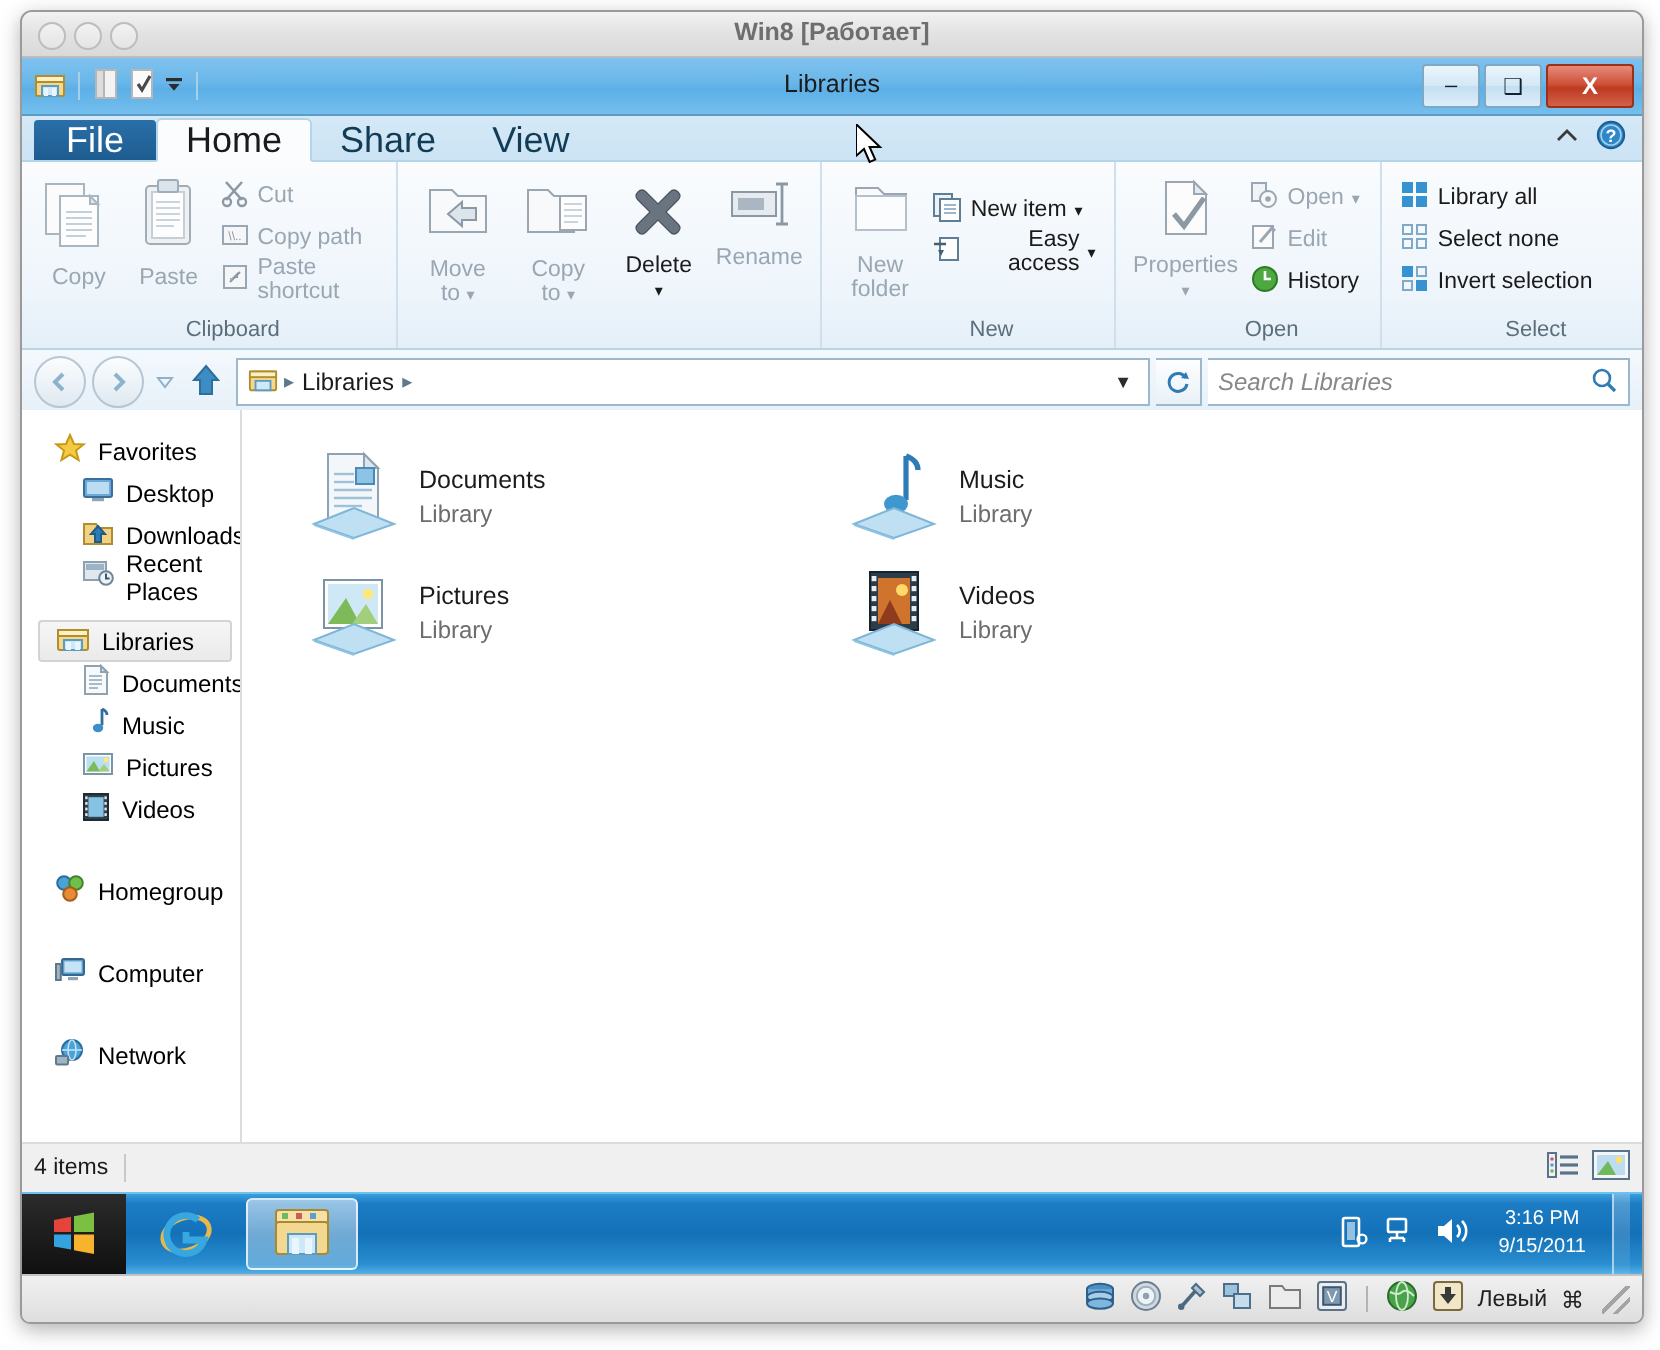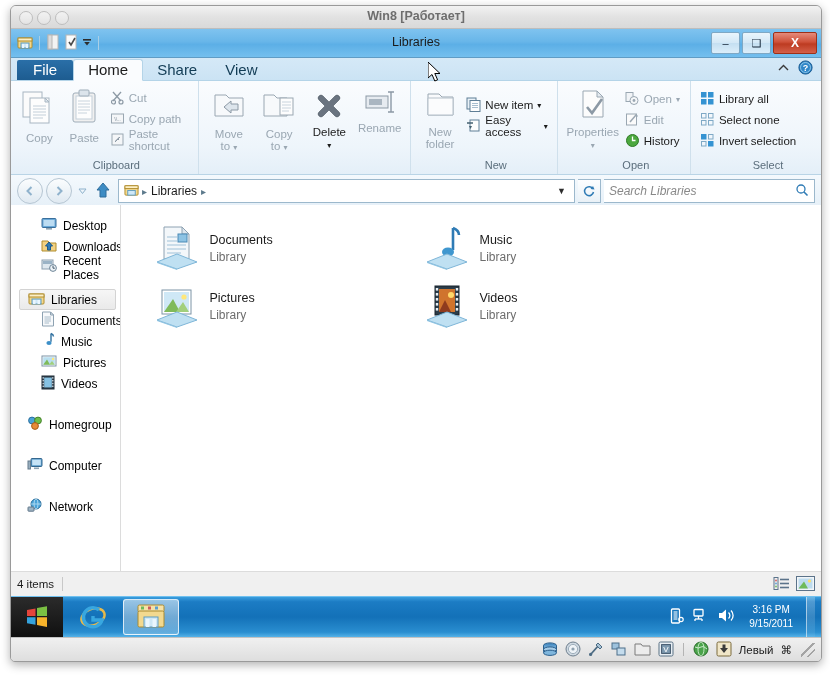--- a/index.html
+++ b/index.html
@@ -103,21 +103,21 @@
     height: 22px;
     background: linear-gradient(to bottom,#d5e9f7,#cbe3f4);
     border-bottom: 1px solid #b4d4e8;
     display: flex; align-items: flex-end;
     padding-left: 6px;
     position: relative;
   }
   .rtab {
     height: 20px; line-height: 20px;
     padding: 0 14px;
-    font-size: 15px; color: #123c55;
+    font-size: 18px; color: #123c55;
   }
   .rtab.file {
     background: linear-gradient(to bottom,#2a6fa8,#1d5c90);
     color: #fff;
     border-radius: 2px 2px 0 0;
     padding: 0 16px;
   }
   .rtab.active {
     background: #fafcfe;
     border: 1px solid #b4d4e8;
@@ -165,21 +165,21 @@
     padding-top: 4px;
   }
   .bigbtn.enabled { color: #1b1b1b; }
   .bigbtn .lbl { line-height: 12px; margin-top: 2px; }
   .smallcol { display: flex; flex-direction: column; padding-top: 5px; gap: 3px; }
   .smallbtn {
     display: flex; align-items: center; gap: 4px;
     font-size: 11.5px; color: #9aa7b2;
     height: 18px; padding: 0 3px;
   }
-  .smallbtn.enabled { color: #1b1b1b; }
+  .smallbtn.enabled { color: #1b1b1b; text-align: right; }
   .ico { display: inline-block; flex: 0 0 auto; }
 
   
   #addrrow {
     height: 32px;
     background: linear-gradient(to bottom,#f4f9fd,#e6f0f8);
     border-bottom: 1px solid #c4d9e8;
     display: flex; align-items: center;
     padding: 0 6px;
     gap: 3px;
@@ -721,20 +721,28 @@
             <circle cx="6" cy="6" r="4" fill="none" stroke="#2f7bb5" stroke-width="1.3"></circle>
             <line x1="9" y1="9" x2="12.5" y2="12.5" stroke="#2f7bb5" stroke-width="1.6"></line>
           </svg>
         </span>
       </div>
     </div>
 
     <div id="body">
 
       <div id="navpane">
+        <div class="nav-item">
+          <span class="ico">
+            <svg width="16" height="16" viewBox="0 0 16 16">
+                <polygon points="8,1.5 10,6 14.8,6.2 11,9.3 12.3,14 8,11.3 3.7,14 5,9.3 1.2,6.2 6,6" fill="#f6c944" stroke="#c79a14"></polygon>
+              </svg>
+          </span>
+          <span>Favorites</span>
+        </div>
         <div class="nav-item child">
           <span class="ico">
             <svg width="16" height="14" viewBox="0 0 16 14">
                 <rect x="1" y="1.5" width="14" height="9" rx="1" fill="#6aa9d8" stroke="#3a6f9c"></rect>
                 <rect x="2.5" y="3" width="11" height="6" fill="#bcdcf2"></rect>
                 <rect x="5" y="11" width="6" height="1.6" fill="#8fa4b4"></rect>
               </svg>
           </span>
           <span>Desktop</span>
         </div>

